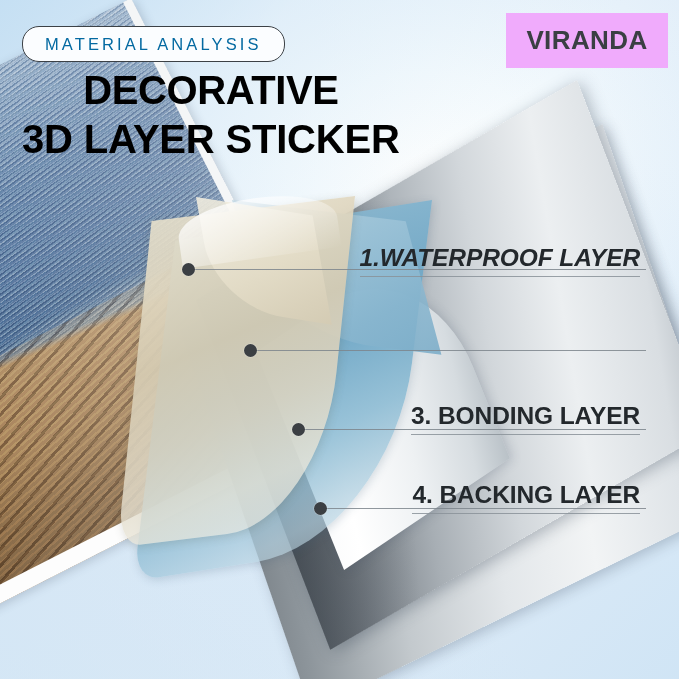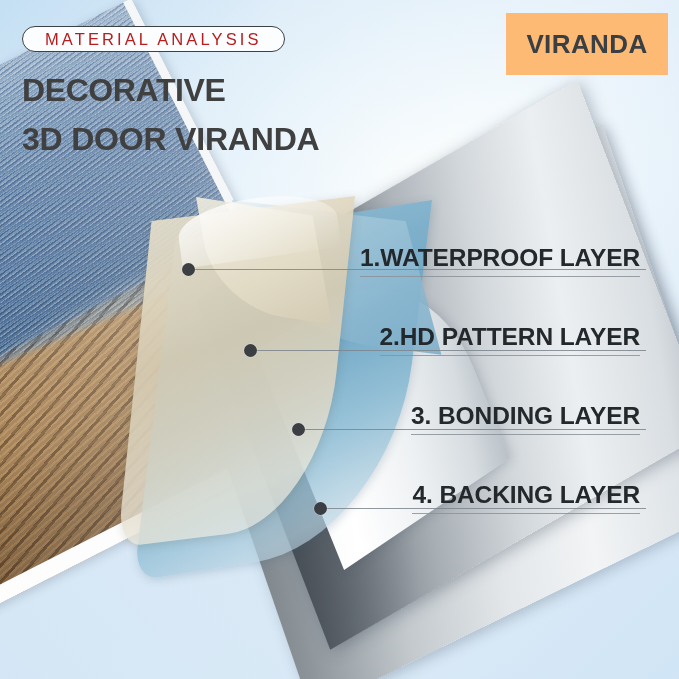--- a/index.html
+++ b/index.html
@@ -29,46 +29,47 @@
     background:linear-gradient(315deg, rgba(206,228,245,.85) 0%, rgba(222,237,249,.35) 26%, rgba(255,255,255,0) 52%);
   }
   .bg-bl{
     position:absolute;inset:0;
     background:linear-gradient(45deg, rgba(208,229,245,.6) 0%, rgba(255,255,255,0) 40%);
   }
 
   
   .badge{
     position:absolute;left:22px;top:26px;
-    height:26px;box-sizing:border-box;
+    height:36px;box-sizing:border-box;
     padding:0 22px;
     display:flex;align-items:center;
     border:1.6px solid #3c4146;
     border-radius:17px;
     background:#fbfdff;
     font-size:16.5px;
     letter-spacing:3.1px;
-    color:#b91c1c;
+    color:#0369a1;
     white-space:nowrap;
   }
   .title{
     position:absolute;left:22px;top:66px;
-    font-size:32px;
+    font-size:40px;
     font-weight:bold;
     line-height:49px;
     letter-spacing:-0.4px;
-    color:#404040;
+    color:#000000;
     white-space:nowrap;
+    text-align:center;
   }
   .title .l2{letter-spacing:-0.2px;}
 
   .brand-box{
     position:absolute;left:506px;top:13px;
-    width:162px;height:62px;
-    background:#fdba74;
+    width:162px;height:55px;
+    background:#f0abfc;
     display:flex;align-items:center;justify-content:center;
   }
   .brand-box .brand-text{
     font-size:26px;font-weight:bold;
     color:#3a3f43;letter-spacing:.4px;
   }
 
   
   .sheet-wrap{
     position:absolute;left:-150px;top:200px;
@@ -304,46 +305,42 @@
 
   <div class="leader" style="left:256px;top:350px;width:390px;"></div>
   <div class="dot" style="left:244px;top:344px;"></div>
 
   <div class="leader" style="left:304px;top:429px;width:342px;"></div>
   <div class="dot" style="left:292px;top:423px;"></div>
 
   <div class="leader" style="left:326px;top:508px;width:320px;"></div>
   <div class="dot" style="left:314px;top:502px;"></div>
 
-  <div class="label" style="top:243px;">
+  <div class="label" style="top:243px;font-style:italic;">
     <span class="txt">1.WATERPROOF LAYER</span>
     <span class="rule"></span>
   </div>
 
-  <div class="label" style="top:322px;">
-    <span class="txt">2.HD PATTERN LAYER</span>
-    <span class="rule"></span>
-  </div>
 
   <div class="label" style="top:401px;margin-left:15px;">
     <span class="txt">3. BONDING LAYER</span>
     <span class="rule"></span>
   </div>
 
   <div class="label" style="top:480px;margin-left:20px;">
     <span class="txt">4. BACKING LAYER</span>
     <span class="rule"></span>
   </div>
 
   <div class="badge">
     <span>MATERIAL ANALYSIS</span>
   </div>
 
   <div class="title">
     <div class="l1">DECORATIVE</div>
-    <div class="l2">3D DOOR VIRANDA</div>
+    <div class="l2">3D LAYER STICKER</div>
   </div>
 
   <div class="brand-box">
     <span class="brand-text">VIRANDA</span>
   </div>
 
 </div>
 
 </body></html>

